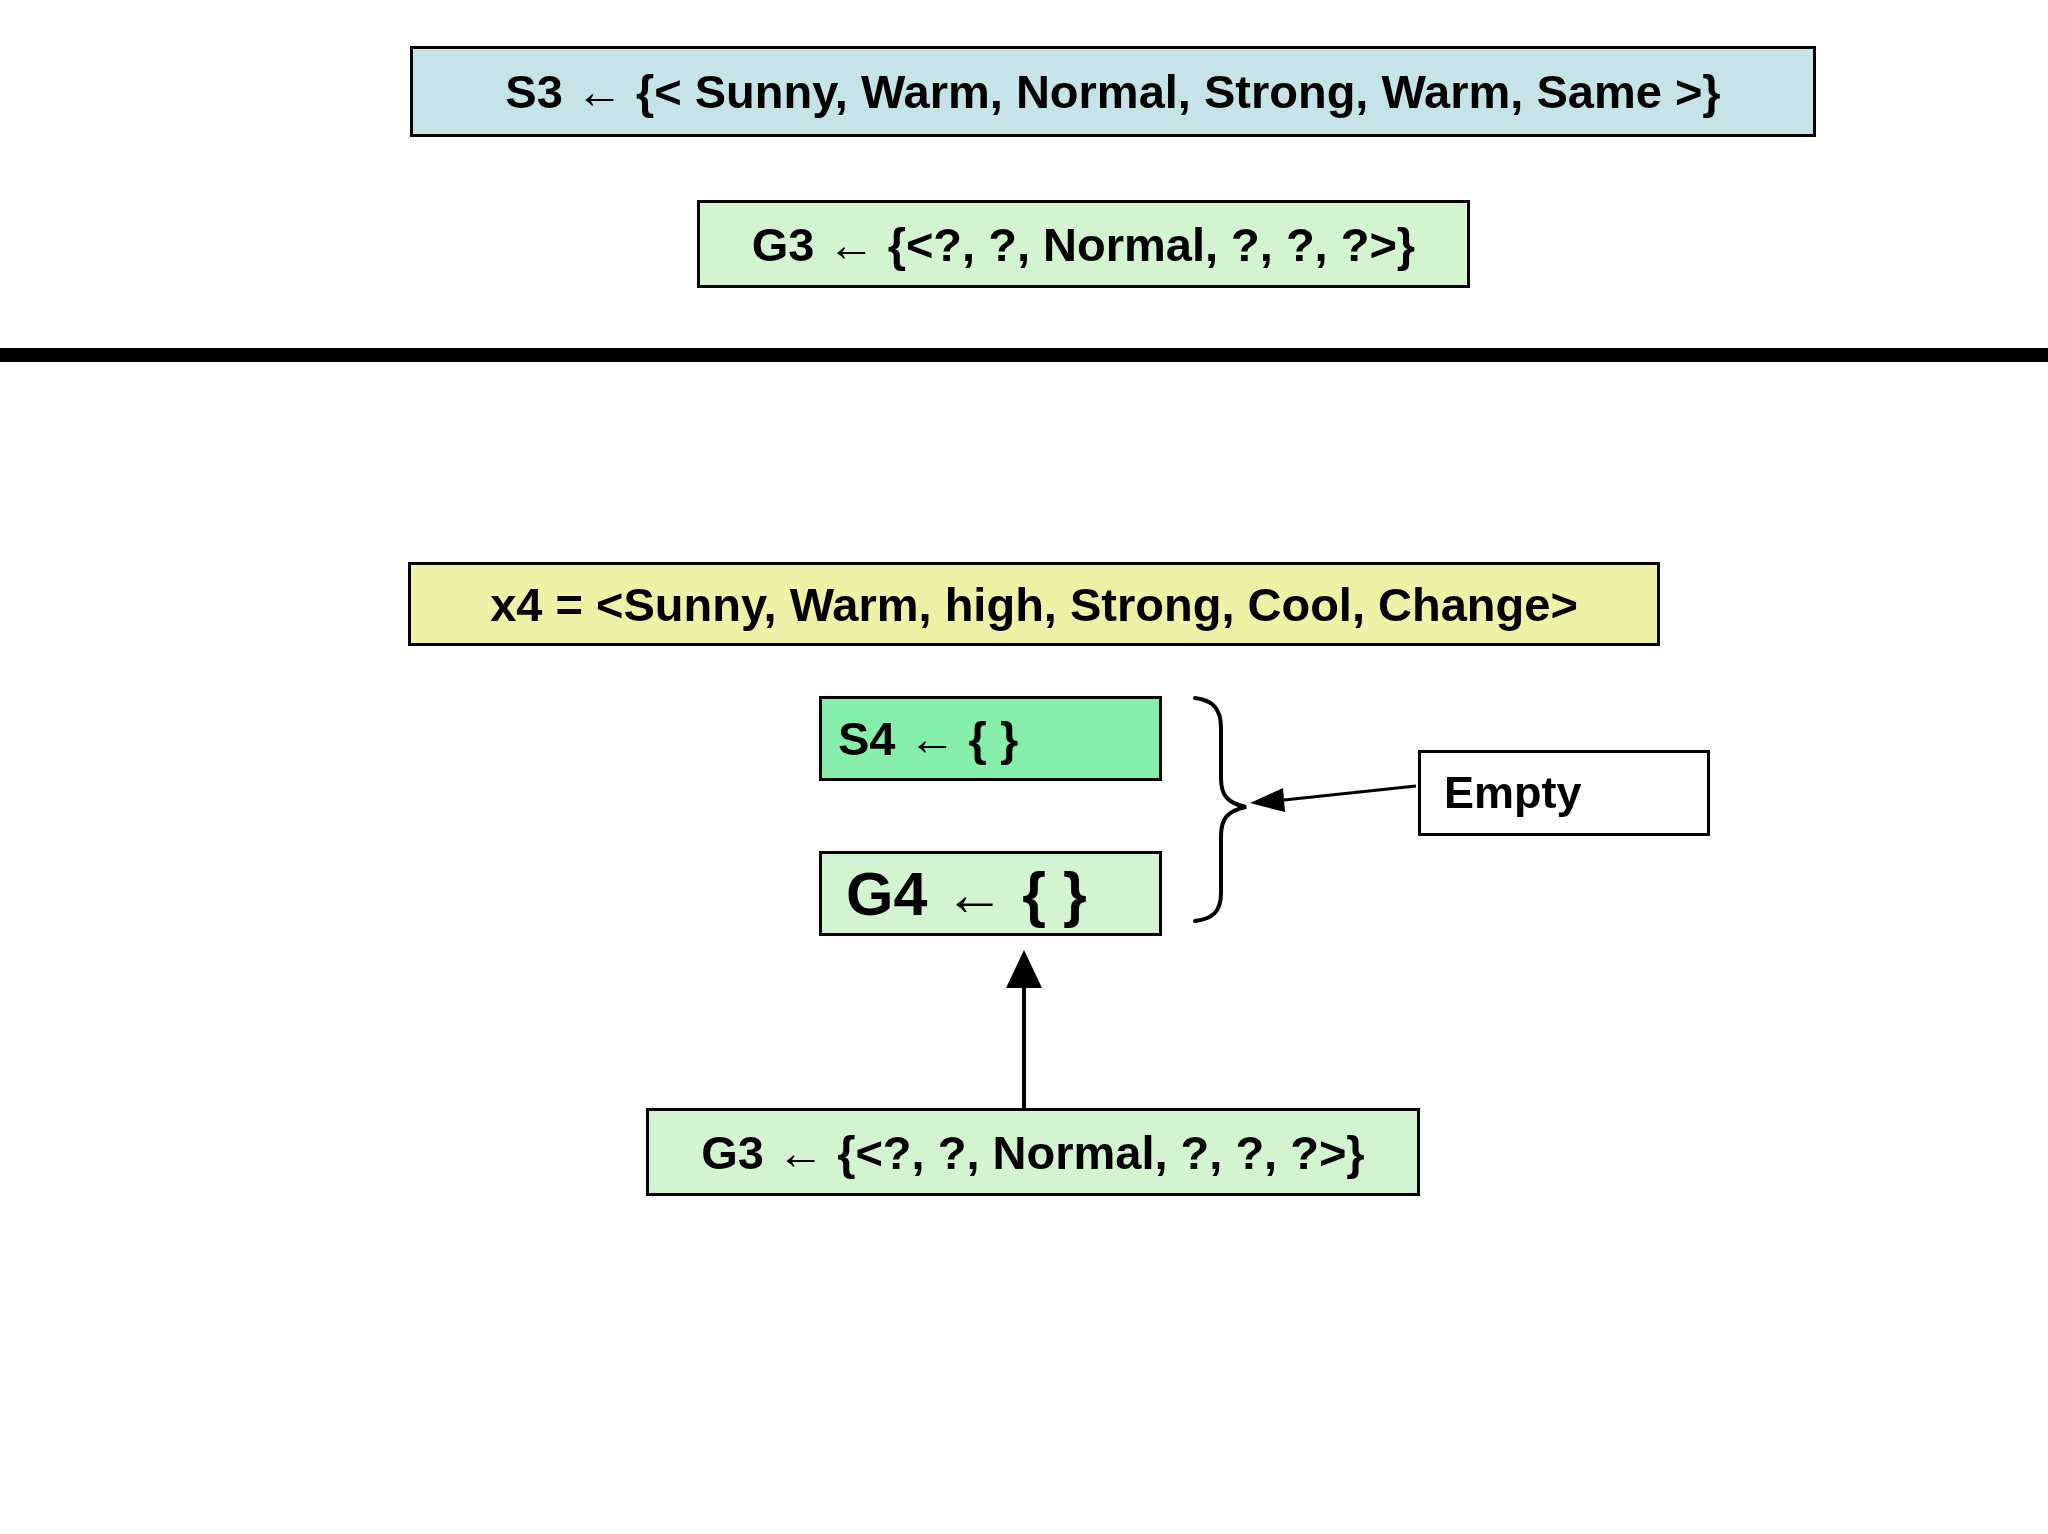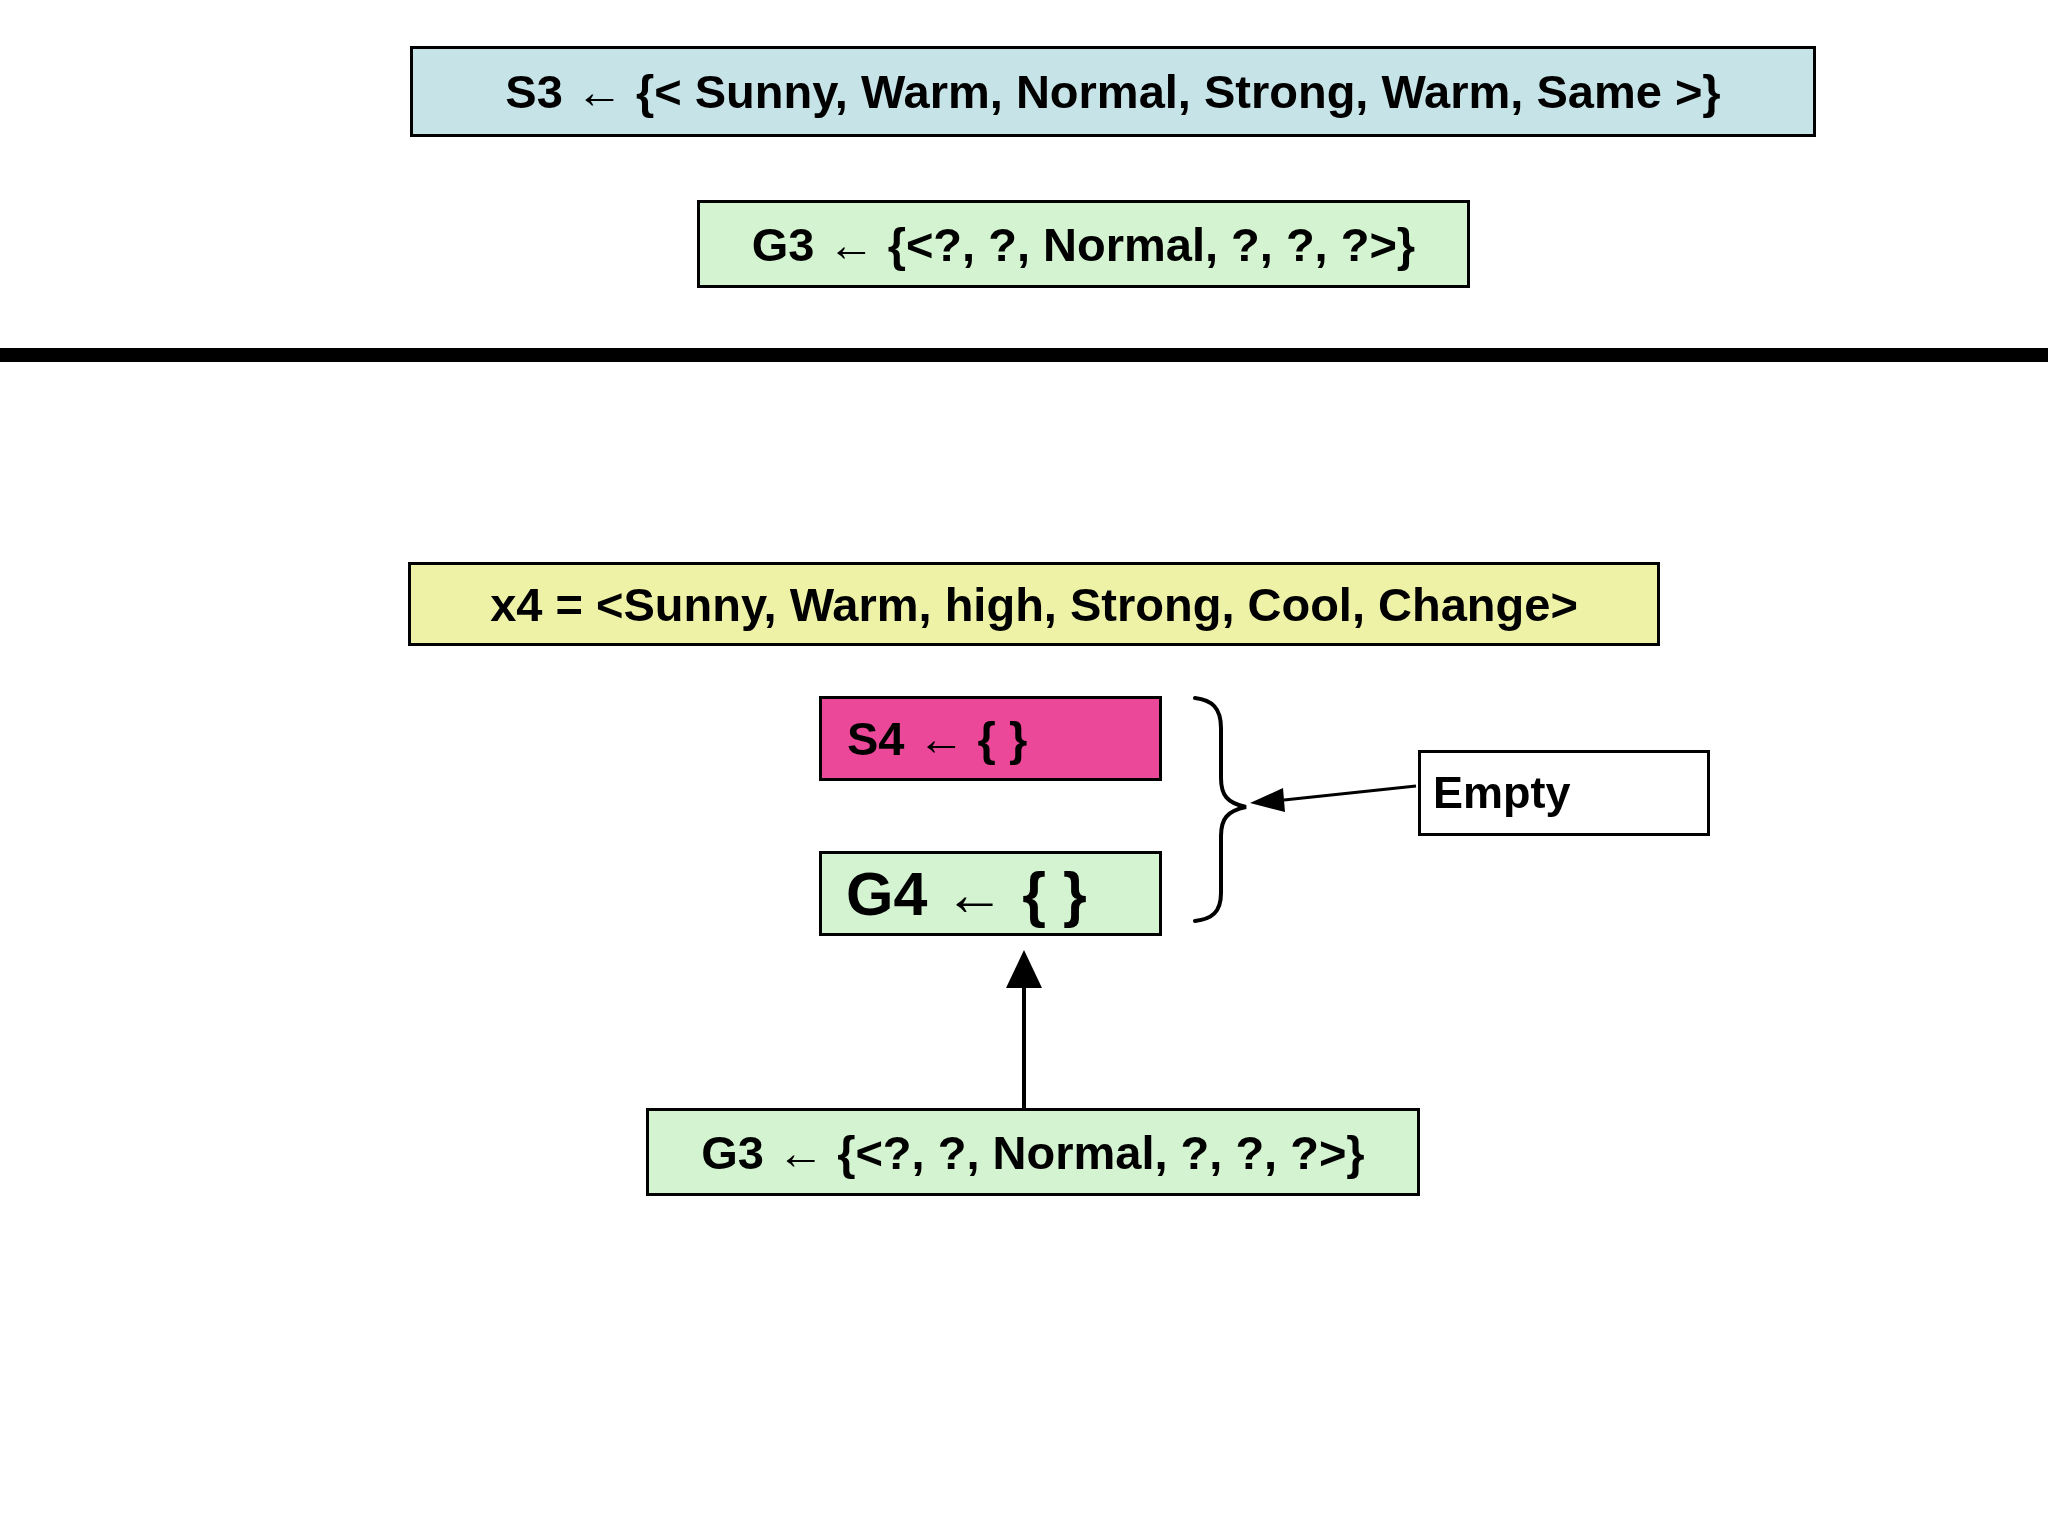--- a/index.html
+++ b/index.html
@@ -19,23 +19,23 @@
     font-weight:bold;
     color:#000000;
     white-space:nowrap;
   }
   .centered{justify-content:center;}
   .s3{left:410px;top:46px;width:1406px;height:91px;background:#c6e3e7;font-size:47px;}
   .g3top{left:697px;top:200px;width:773px;height:88px;background:#d4f3d0;font-size:47px;}
   .separator{position:absolute;left:0;top:348px;width:2048px;height:14px;background:#000000;}
   .iter{left:13px;top:614px;width:292px;height:84px;background:#fac897;font-size:43px;}
   .x4{left:408px;top:562px;width:1252px;height:84px;background:#eef2a6;font-size:47px;justify-content:center;}
-  .s4{left:819px;top:696px;width:343px;height:85px;background:#ec4899;font-size:47px;padding-left:25px;}
+  .s4{left:819px;top:696px;width:343px;height:85px;background:#86efac;font-size:47px;padding-left:16px;}
   .g4{left:819px;top:851px;width:343px;height:85px;background:#d4f3d0;font-size:61px;padding-left:24px;}
-  .empty{left:1418px;top:750px;width:292px;height:86px;background:#ffffff;font-size:45px;padding-left:12px;}
+  .empty{left:1418px;top:750px;width:292px;height:86px;background:#ffffff;font-size:45px;padding-left:23px;}
   .g3bottom{left:646px;top:1108px;width:774px;height:88px;background:#d4f3d0;font-size:47px;}
   .overlay{position:absolute;left:0;top:0;width:2048px;height:1534px;pointer-events:none;}
 </style>
 </head>
 <body>
 
 <div class="canvas">
 
   <div class="box s3 centered">
     <span>S3 ← {&lt; Sunny, Warm, Normal, Strong, Warm, Same &gt;}</span>

